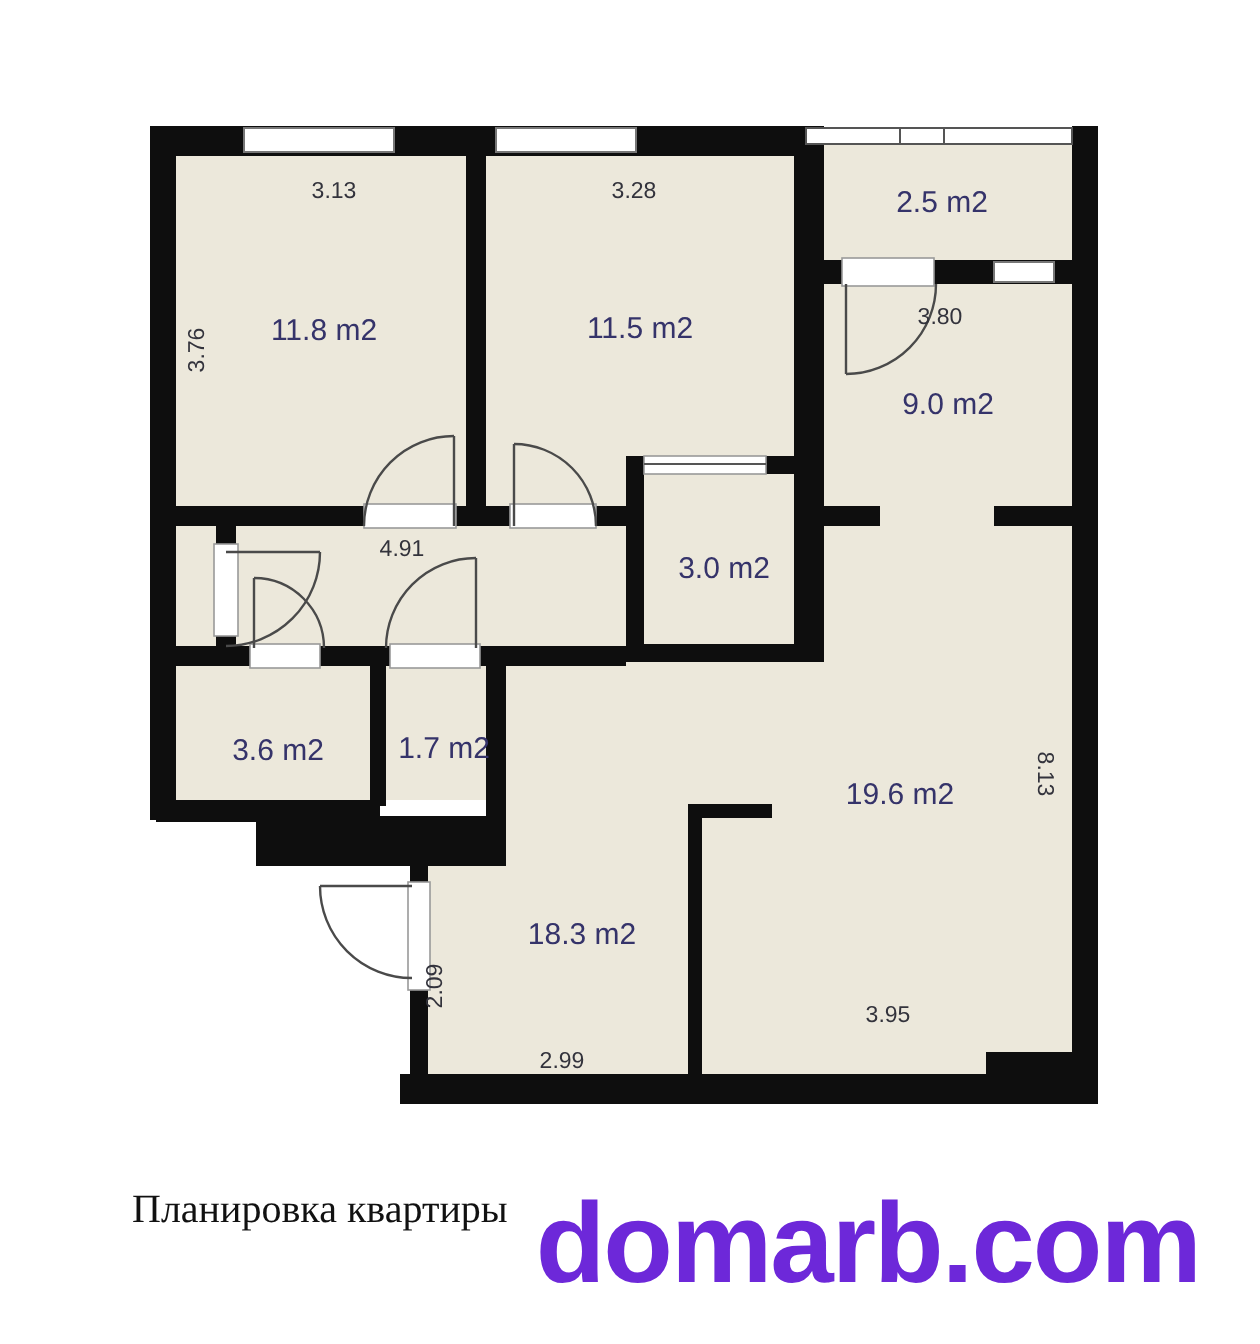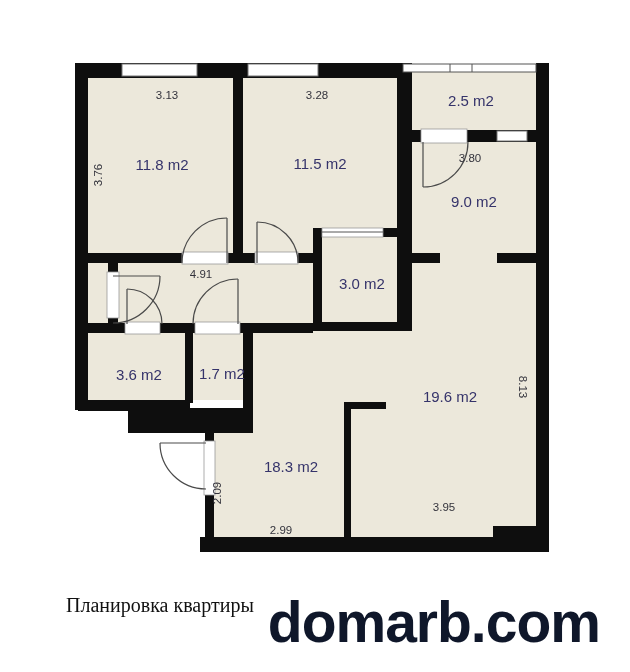--- a/index.html
+++ b/index.html
@@ -114,16 +114,16 @@
     <text x="221" y="493" transform="rotate(-90 221 493)" fill="#33333c">2.09</text>
     <text x="281" y="534" fill="#33333c">2.99</text>
     <text x="444" y="511" fill="#33333c">3.95</text>
   </g>
 </svg>
 
   <div class="footer">
     <div class="footer-text">
       <div>Планировка квартиры</div>
     </div>
-    <div class="watermark" style="color: #0f172a;">domarb.com</div>
+    <div class="watermark" style="color: #6d28d9;">domarb.com</div>
   </div>
 
 </div>
 
 </body></html>

